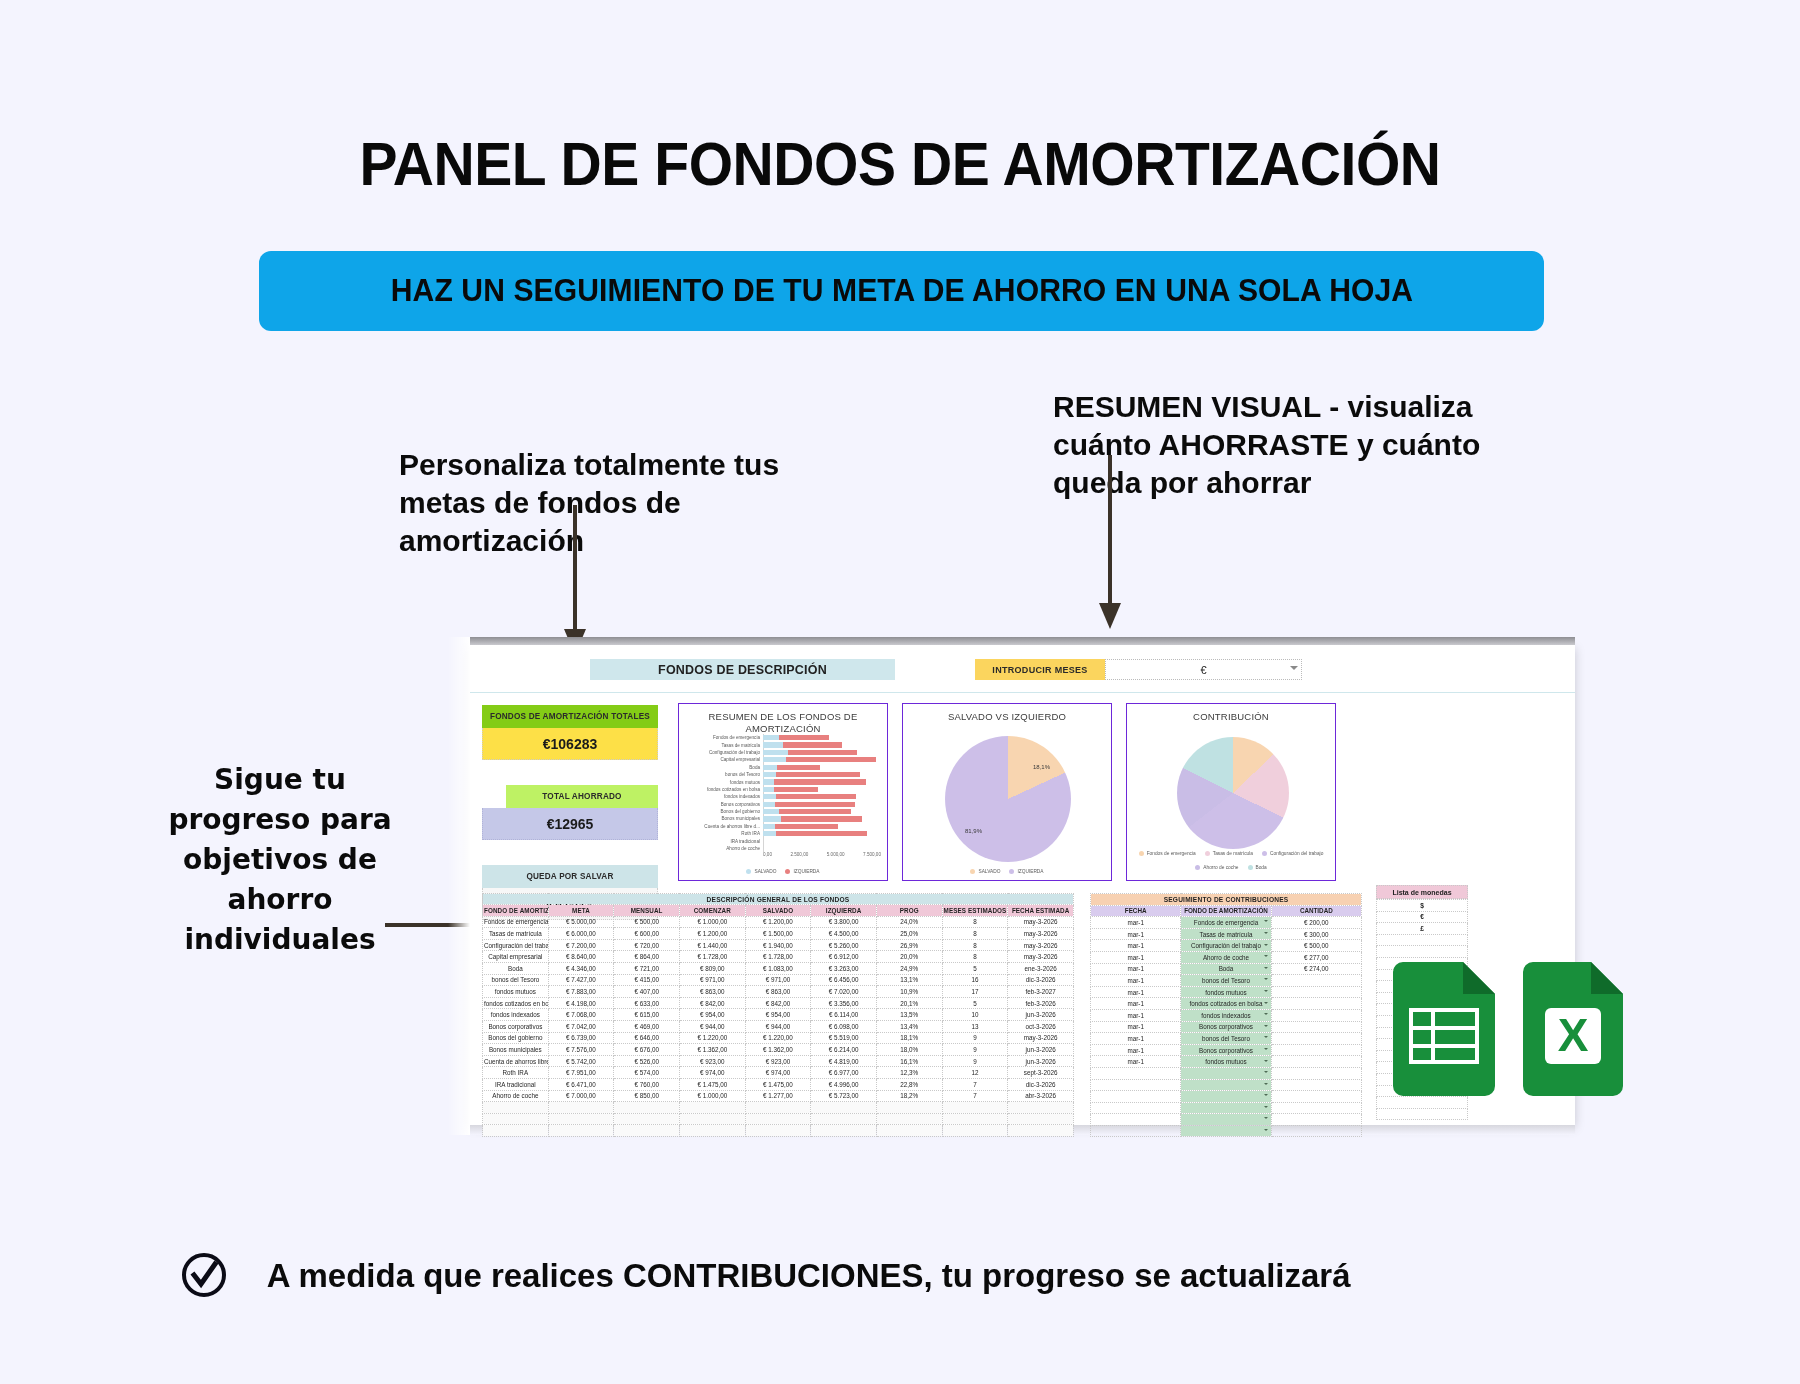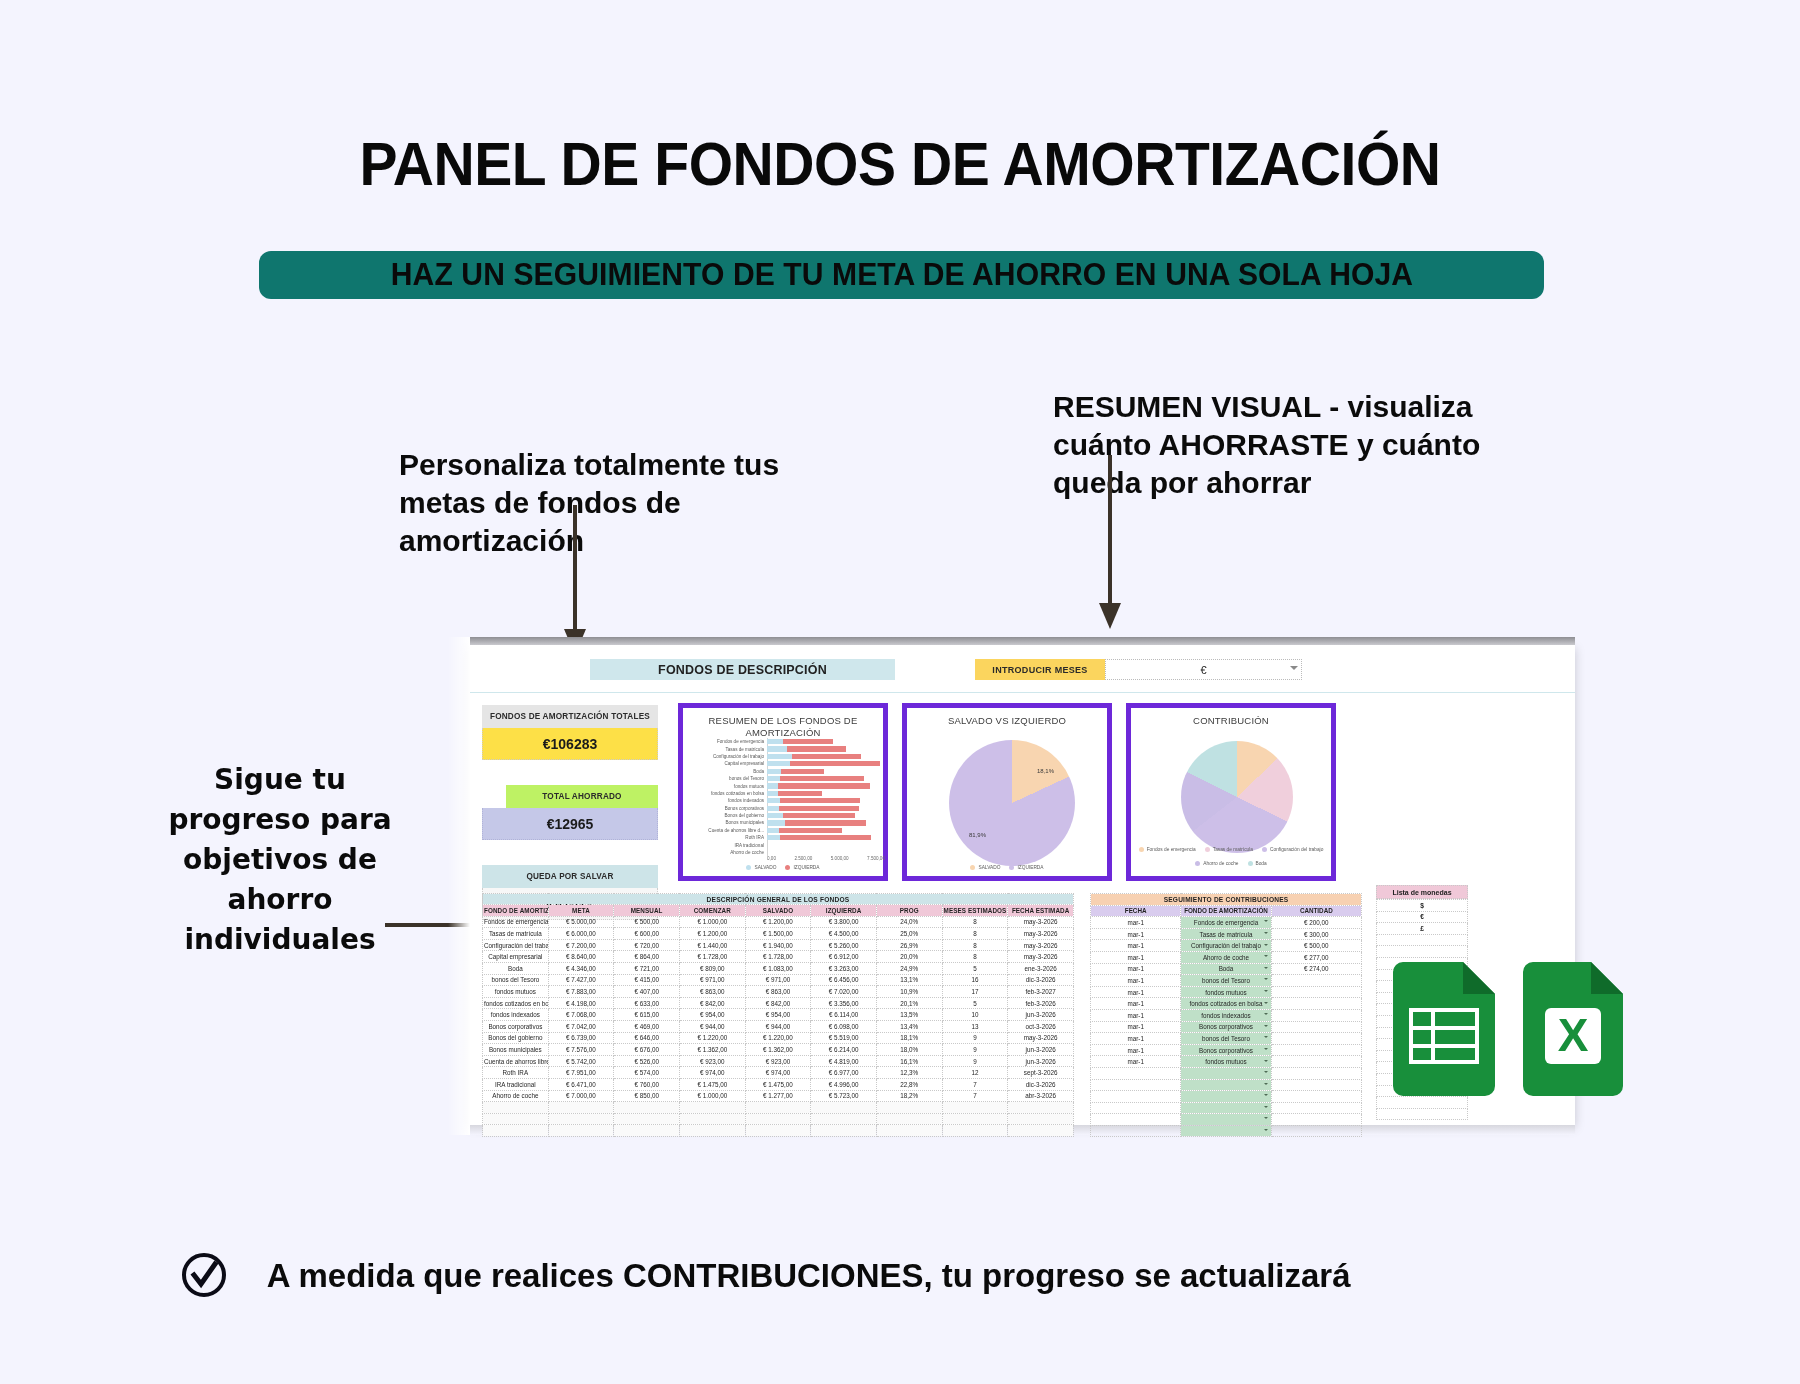--- a/index.html
+++ b/index.html
@@ -17,22 +17,22 @@
     text-align: center;
     font-family: "Liberation Sans Narrow", "Liberation Sans", sans-serif;
     font-weight: 700;
     font-size: 62px;
     letter-spacing: -0.5px;
     color: #090909;
     transform: scaleX(0.92);
   }
   #subtitle-badge {
     position: absolute; left: 259px; top: 251px;
-    width: 1285px; height: 48px;
-    background: #0f766e;
+    width: 1285px; height: 80px;
+    background: #0ea5e9;
     border-radius: 12px;
     display: flex; align-items: center; justify-content: center;
   }
   #subtitle-badge .txt {
     font-family: "Liberation Sans Narrow", "Liberation Sans", sans-serif;
     font-weight: 700; font-size: 31px; letter-spacing: 0.1px;
     color: #0A0A0A;
     transform: scaleX(0.97);
   }
 
@@ -120,32 +120,32 @@
   .kpi .hd {
     height: 23px; display: flex; align-items: center; justify-content: center;
     font-weight: 700; font-size: 8.2px; color: #2b2b2b; letter-spacing: .2px;
   }
   .kpi .vl {
     height: 32px; display: flex; align-items: center; justify-content: center;
     font-weight: 700; font-size: 14px; color: #1b1b1b;
     border: 1px dotted #ccc; border-top: none;
   }
   #kpi-total  { top: 60px; }
-  #kpi-total  .hd { background: #e5e5e5; }
+  #kpi-total  .hd { background: #84cc16; }
   #kpi-total  .vl { background: #fde047; }
   #kpi-saved  { top: 140px; }
   #kpi-saved  .hd { background: #bef264; margin-left: 24px; }
   #kpi-saved  .vl { background: #C5C8E8; border-color: #b0b3d8; }
   #kpi-left   { top: 220px; }
   #kpi-left   .hd { background: #CDE4E8; }
   #kpi-left   .vl { background: #F7F7F7; }
 
   
   .panel {
-    position: absolute; background: #fff; border: 5px solid #6d28d9;
+    position: absolute; background: #fff; border: 1px solid #6d28d9;
   }
   #panel-bar  { left: 208px; top: 58px; width: 210px; height: 178px; }
   #panel-pie1 { left: 432px; top: 58px; width: 210px; height: 178px; }
   #panel-pie2 { left: 656px; top: 58px; width: 210px; height: 178px; }
   .panel .ptitle {
     text-align: center; font-size: 9.5px; color: #3b3b3b;
     padding-top: 7px; line-height: 1.25; letter-spacing: .2px;
   }
 
   

